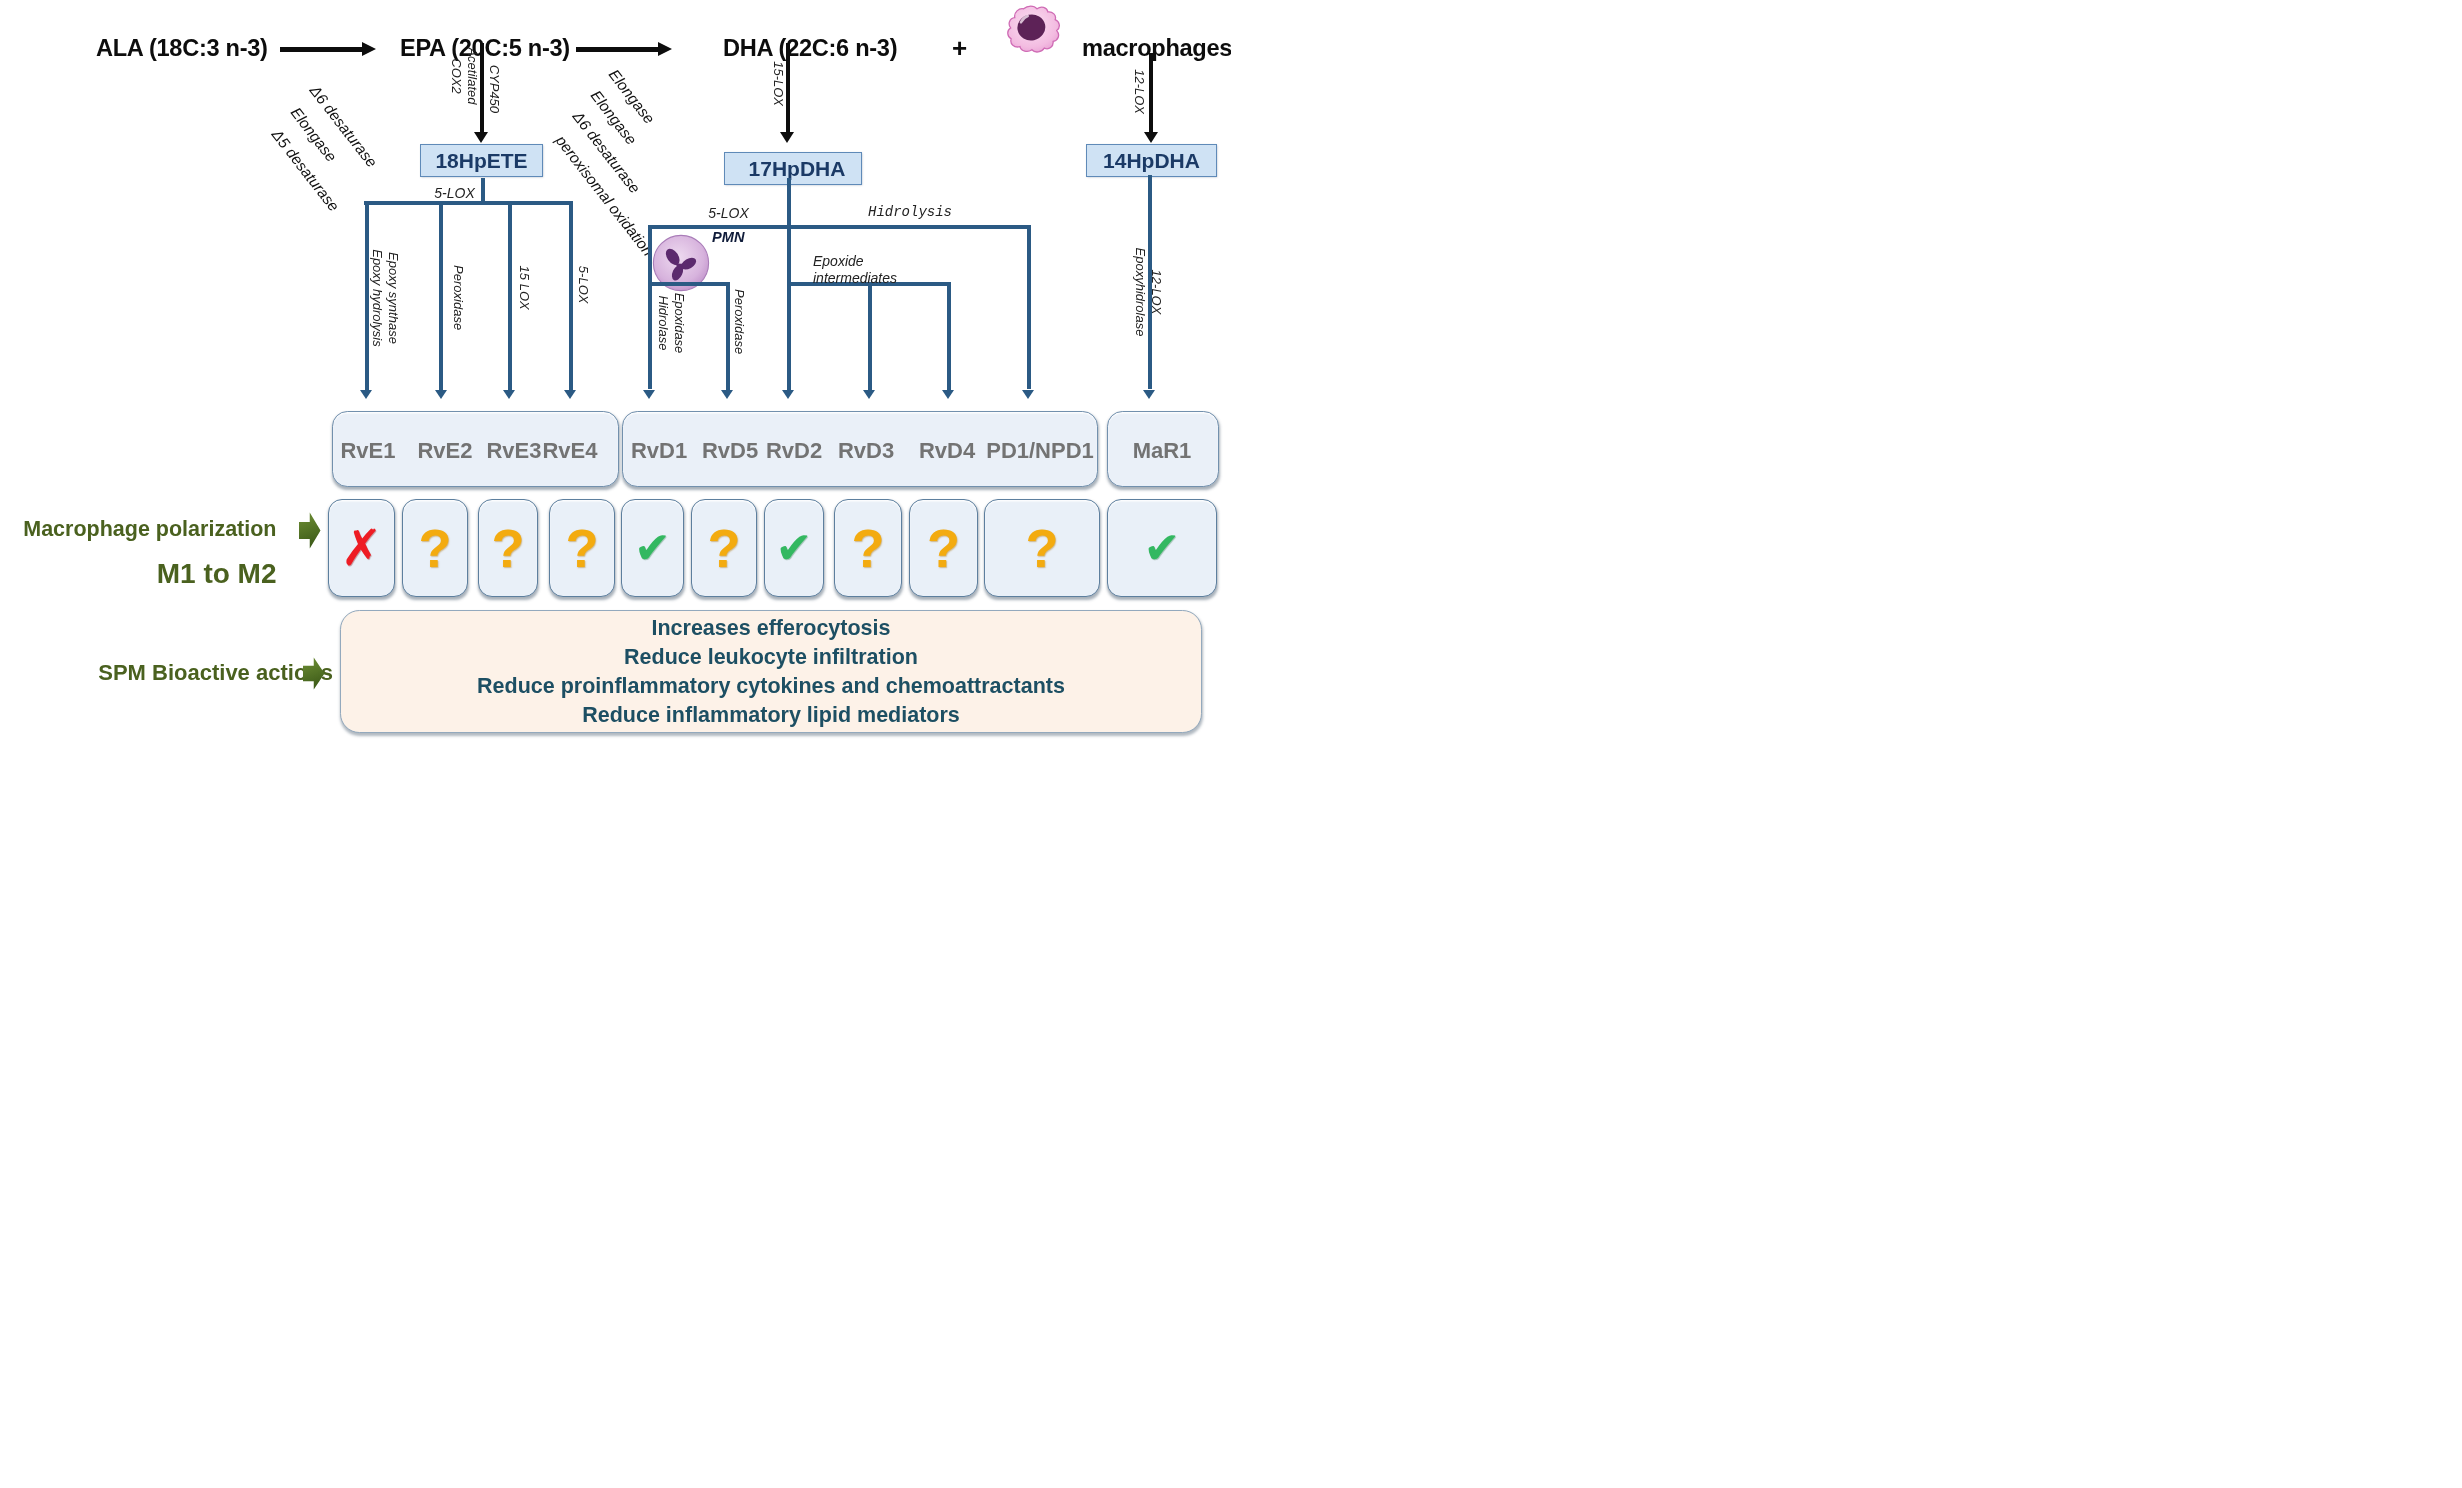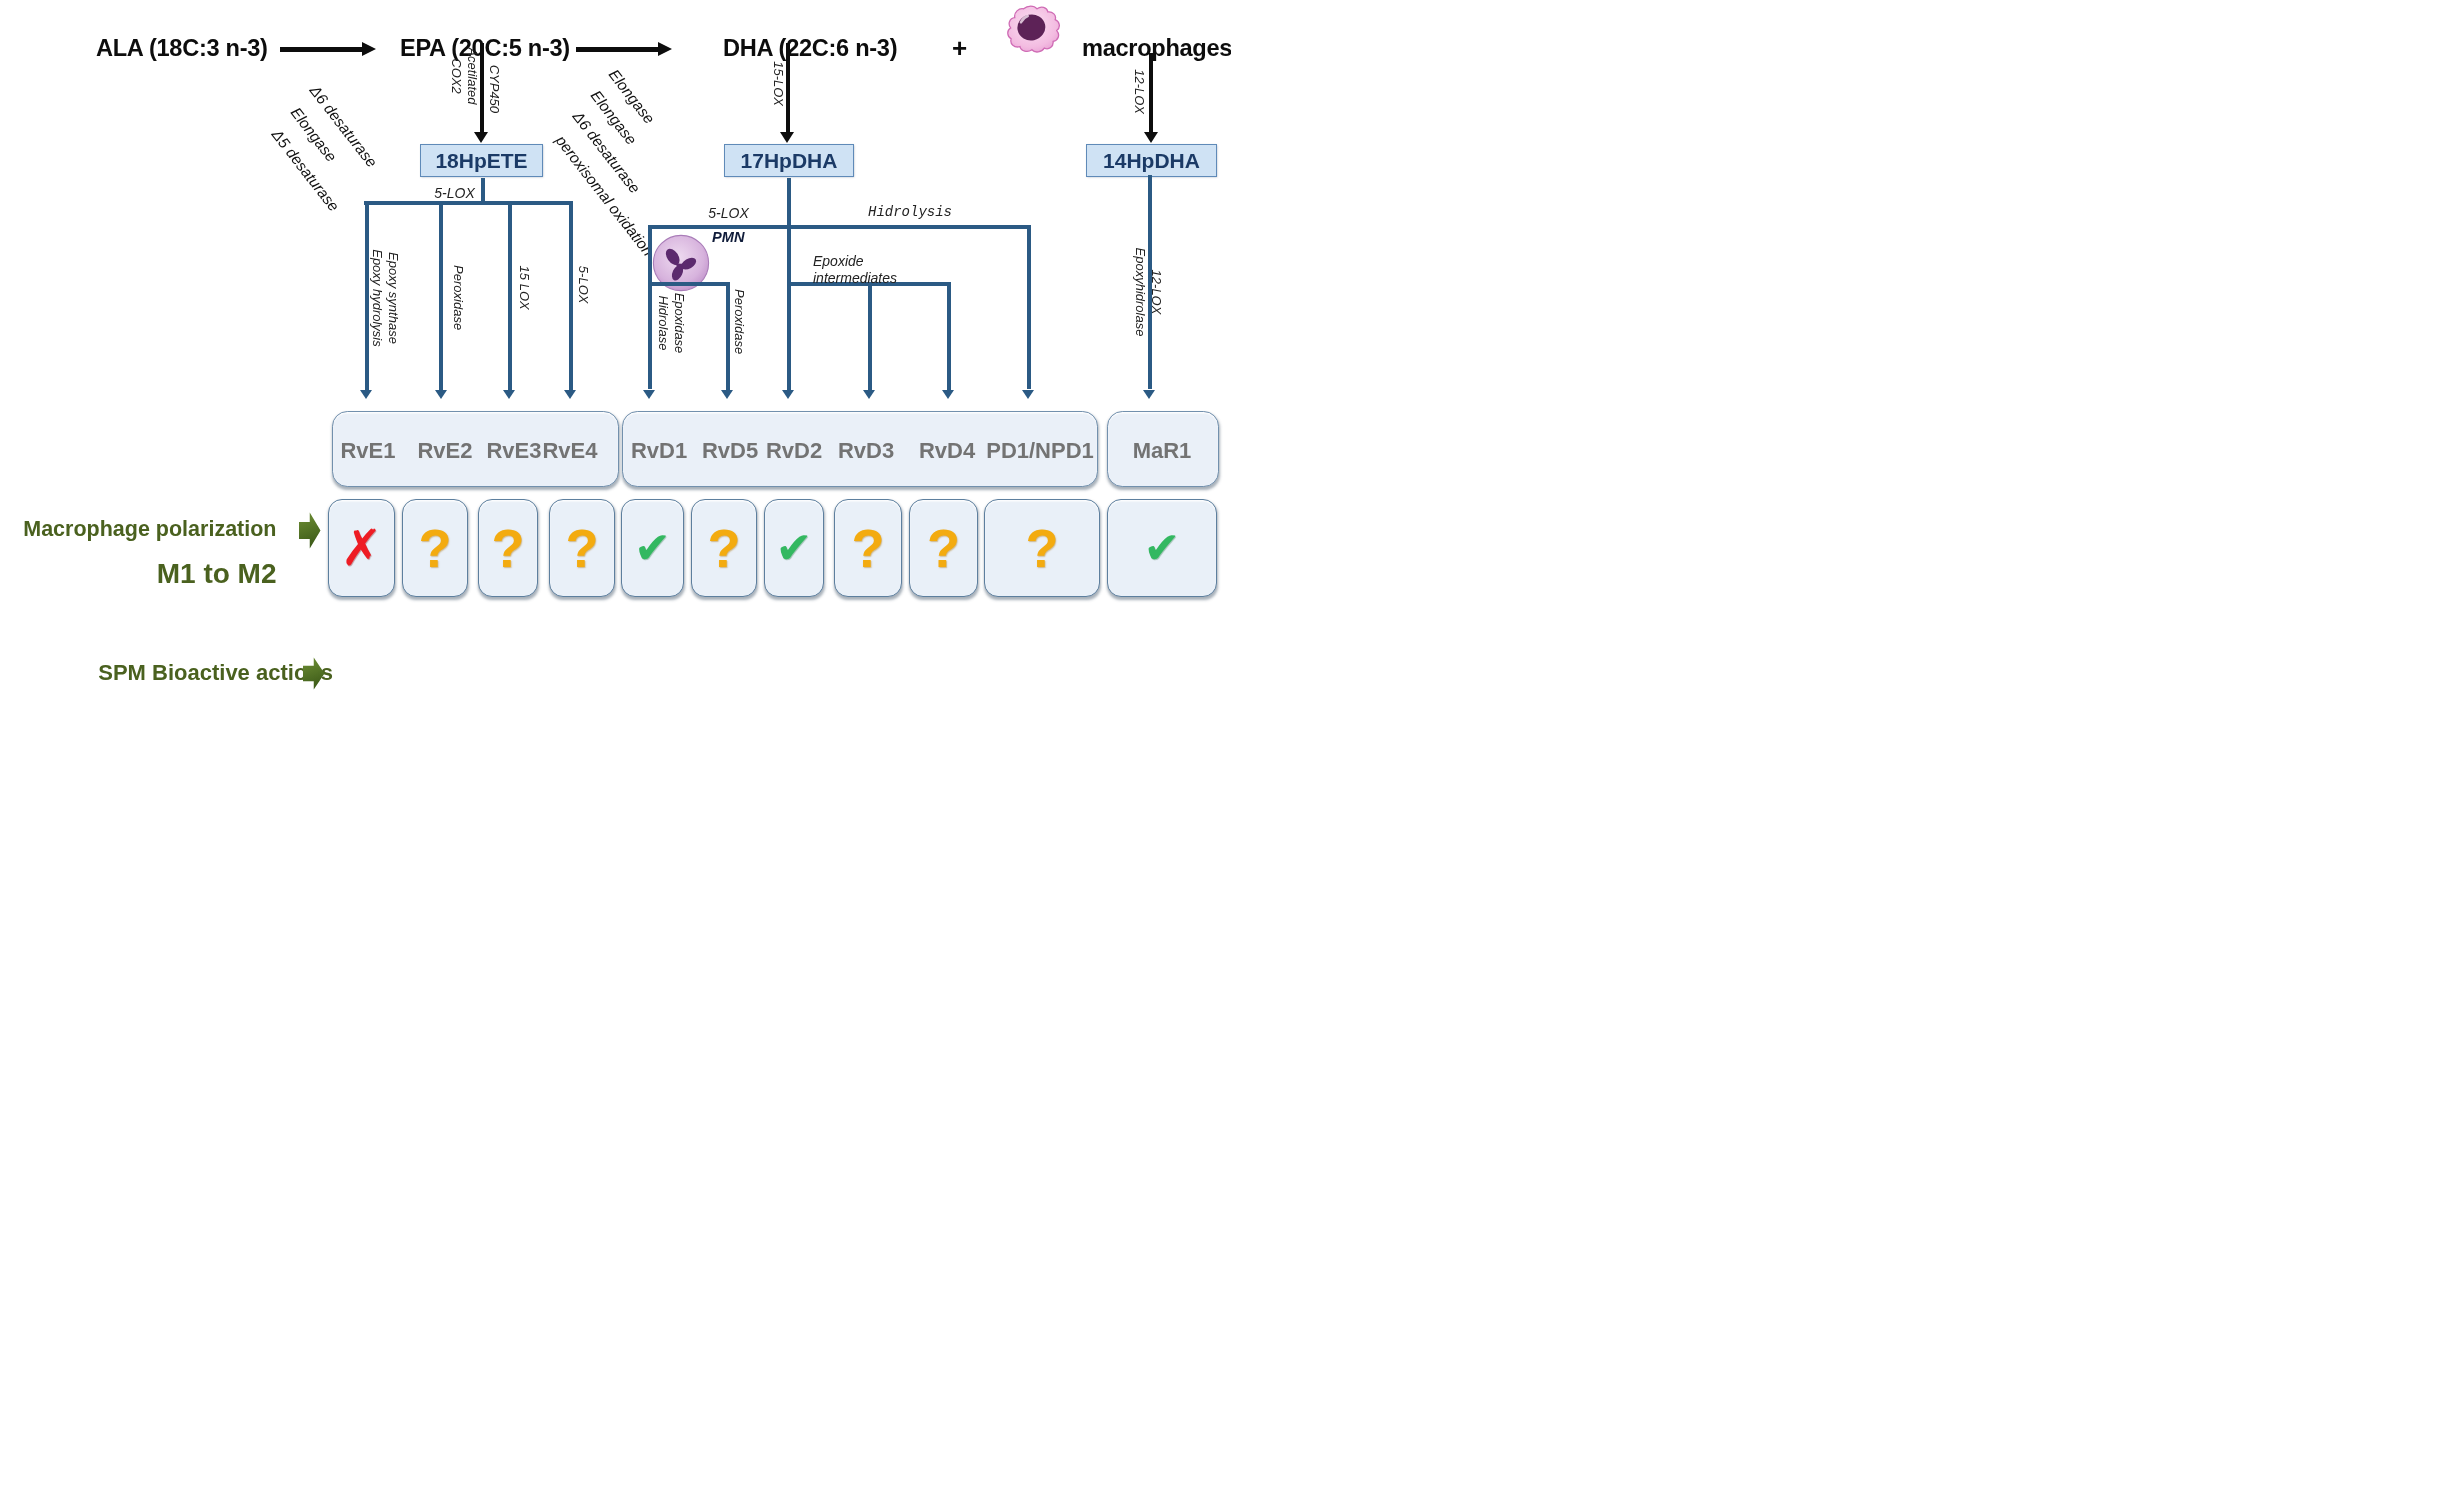--- a/index.html
+++ b/index.html
@@ -98,21 +98,21 @@
 
   <div class="abs bshaft-v" style="left:786px;top:43px;height:90px;"></div>
   <div class="abs bhead-d" style="left:780px;top:132px;"></div>
   <div class="abs rot rot1" style="left:755px;top:76px;width:46px;">15-LOX</div>
 
   <div class="abs bshaft-v" style="left:1149px;top:53px;height:80px;"></div>
   <div class="abs bhead-d" style="left:1144px;top:132px;"></div>
   <div class="abs rot rot1" style="left:1116px;top:84px;width:46px;">12-LOX</div>
 
   <div class="abs ibox" style="left:420px;top:144px;width:121px;height:31px;">18HpETE</div>
-  <div class="abs ibox" style="left:724px;top:144px;width:128px;height:31px;">17HpDHA</div>
+  <div class="abs ibox" style="left:724px;top:152px;width:128px;height:31px;padding-left:8px;">17HpDHA</div>
   <div class="abs ibox" style="left:1086px;top:144px;width:129px;height:31px;">14HpDHA</div>
 
   <div class="abs t" style="left:481px;top:178px;width:3.5px;height:24px;"></div>
   <div class="abs tlbl" style="left:427px;top:185px;width:55px;">5-LOX</div>
   <div class="abs t" style="left:364px;top:201px;width:208px;height:3.5px;"></div>
   <div class="abs t" style="left:365px;top:201px;width:3.5px;height:189px;"></div>
   <div class="abs t" style="left:439px;top:201px;width:3.5px;height:189px;"></div>
   <div class="abs t" style="left:508px;top:201px;width:3.5px;height:189px;"></div>
   <div class="abs t" style="left:569px;top:201px;width:3.5px;height:189px;"></div>
   <div class="abs thead" style="left:360px;top:390px;"></div>
@@ -207,15 +207,21 @@
   <div class="abs mbox" style="left:621px;top:499px;width:61px;"><span class="mark-check">✔</span></div>
   <div class="abs mbox" style="left:691px;top:499px;width:64px;"><span class="mark-question">?</span></div>
   <div class="abs mbox" style="left:764px;top:499px;width:58px;"><span class="mark-check">✔</span></div>
   <div class="abs mbox" style="left:834px;top:499px;width:66px;"><span class="mark-question">?</span></div>
   <div class="abs mbox" style="left:909px;top:499px;width:67px;"><span class="mark-question">?</span></div>
   <div class="abs mbox" style="left:984px;top:499px;width:114px;"><span class="mark-question">?</span></div>
   <div class="abs mbox" style="left:1107px;top:499px;width:108px;"><span class="mark-check">✔</span></div>
 
   <div class="abs greenlbl" style="left:59px;top:660px;width:274px;font-size:22px;">SPM Bioactive actions</div>
   <div class="abs garrow" style="left:303px;top:656px;width:21.5px;height:35px;"></div>
+  <div class="abs spmbox" style="left:340px;top:610px;width:860px;height:121px;">
+    <div>Increases efferocytosis</div>
+    <div>Reduce leukocyte infiltration</div>
+    <div>Reduce proinflammatory cytokines and chemoattractants</div>
+    <div>Reduce inflammatory lipid mediators</div>
+  </div>
 
 </div>
 
 
 </body></html>

